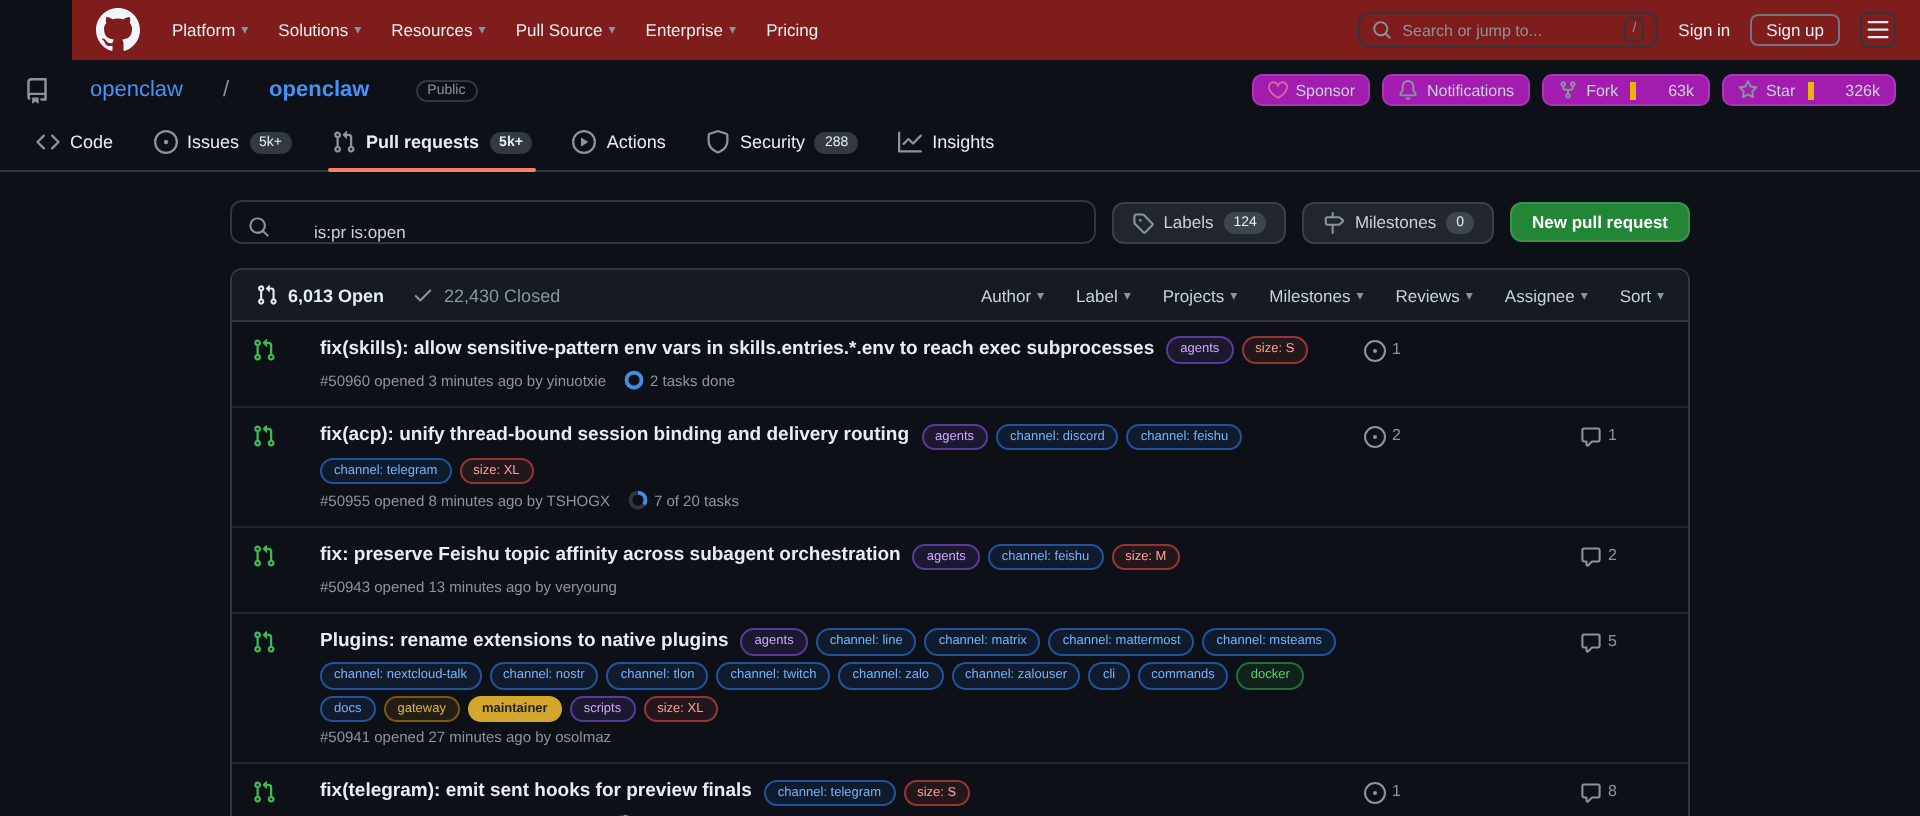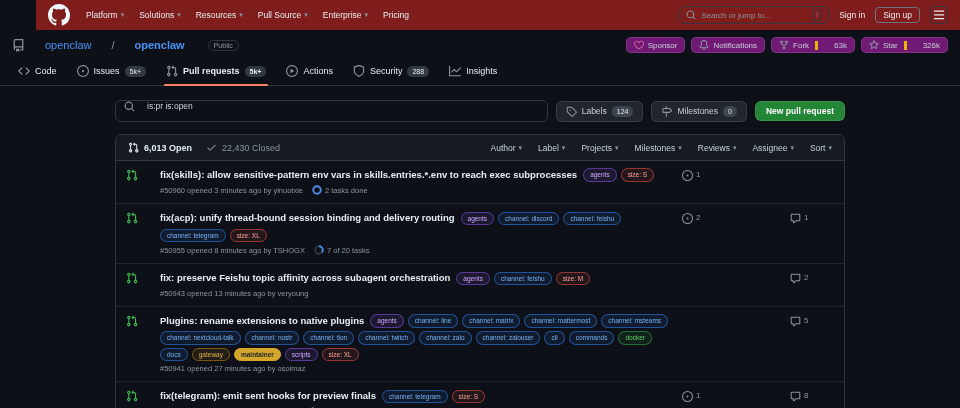--- a/index.html
+++ b/index.html
@@ -25,37 +25,37 @@
   .sliders { color:#e6edf3; display:inline-flex; border:1px solid #30363d; border-radius:4px; padding:2px; }
 
   
   .repo-header { display:flex; align-items:center; gap:20px; padding:7px 12px 6px; }
   .repo-icon { color:#8b949e; display:inline-flex; }
   .repo-owner, .repo-name { font-size:11px; color:#4493f8; }
   .repo-name { font-weight:700; }
   .repo-sep { color:#8b949e; font-size:11px; }
   .visibility-badge { font-size:7px; color:#8b949e; border:1px solid #30363d; border-radius:999px; padding:1px 5px; margin-left:3px; }
   .repo-actions { margin-left:auto; display:flex; gap:6px; }
-  .hdr-btn { display:inline-flex; align-items:center; gap:4px; background:#701a75; border:1px solid rgba(240,246,252,.12); border-radius:5px; padding:2px 7px; font-size:8px; color:#c9d1d9; cursor:pointer; }
+  .hdr-btn { display:inline-flex; align-items:center; gap:4px; background:#a21caf; border:1px solid rgba(240,246,252,.12); border-radius:5px; padding:2px 7px; font-size:8px; color:#c9d1d9; cursor:pointer; }
   .hdr-btn .cnt { border-left:3px solid #eab308; padding-left:16px; margin-left:2px; font-weight:400; }
   .heart { color:#db61a2; display:inline-flex; }
   .muted-ic { color:#8b949e; display:inline-flex; }
 
   
   .repo-tabs { display:flex; gap:4px; padding:0 10px; border-bottom:1px solid #30363d; }
   .repo-tab { position:relative; display:inline-flex; align-items:center; gap:5px; padding:6px 8px 8px; font-size:9px; color:#e6edf3; }
   .repo-tab .tab-icon { color:#8b949e; display:inline-flex; }
   .repo-tab.active { font-weight:700; }
   .repo-tab.active::after { content:""; position:absolute; left:6px; right:6px; bottom:-1px; height:2px; background:#f78166; border-radius:3px; }
   .count-pill { background:rgba(110,118,129,.4); border-radius:999px; padding:0 5px; font-size:7px; line-height:11px; color:#e6edf3; }
 
   
   .container { width:730px; margin:0 auto; padding-top:14px; }
   .filter-row { display:flex; align-items:center; gap:8px; }
-  .pr-search { flex:1; display:flex; align-items:flex-start; gap:12px; border:1px solid #30363d; border-radius:6px; height:22px; padding:0 8px; color:#8b949e; }
+  .pr-search { flex:1; display:flex; align-items:flex-end; gap:22px; border:1px solid #30363d; border-radius:6px; height:22px; padding:0 8px; color:#8b949e; }
   .pr-search input { flex:1; background:transparent; border:none; outline:none; color:#c9d1d9; font-size:8.5px; font-family:inherit; }
   .btn { display:inline-flex; align-items:center; gap:5px; background:#21262d; border:1px solid rgba(240,246,252,.12); border-radius:6px; padding:4px 9px; font-size:8.5px; color:#c9d1d9; cursor:pointer; }
   .btn-primary { background:#238636; color:#fff; border:1px solid rgba(240,246,252,.12); border-radius:6px; padding:4px 10px; font-size:8.5px; font-weight:700; cursor:pointer; }
 
   
   .pr-box { margin-top:12px; border:1px solid #30363d; border-radius:6px; overflow:hidden; background:#0d1117; }
   .pr-box-header { background:#161b22; display:flex; align-items:center; padding:7px 12px; border-bottom:1px solid #30363d; }
   .states { display:flex; gap:14px; }
   .state { display:inline-flex; align-items:center; gap:5px; font-size:9px; }
   .state.open { color:#e6edf3; font-weight:700; }

